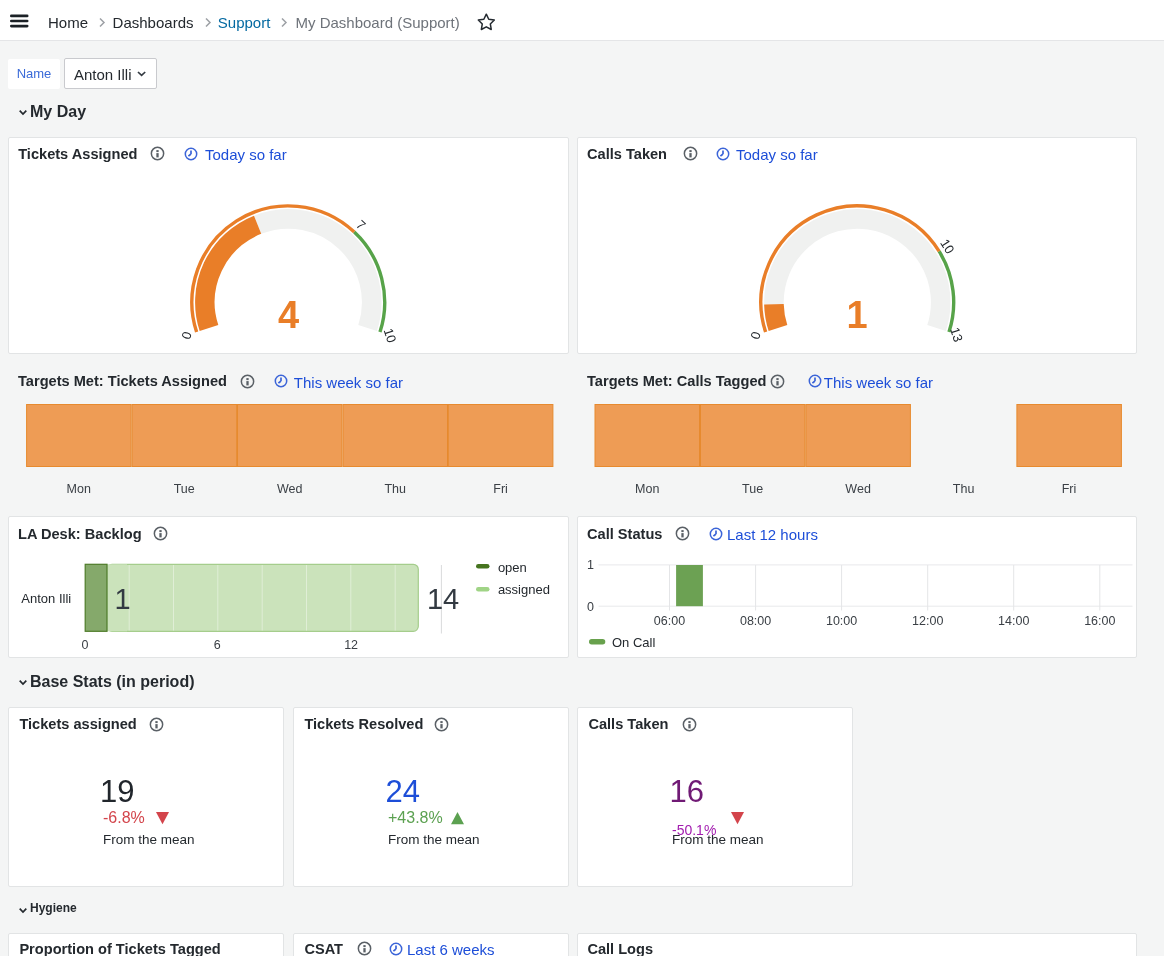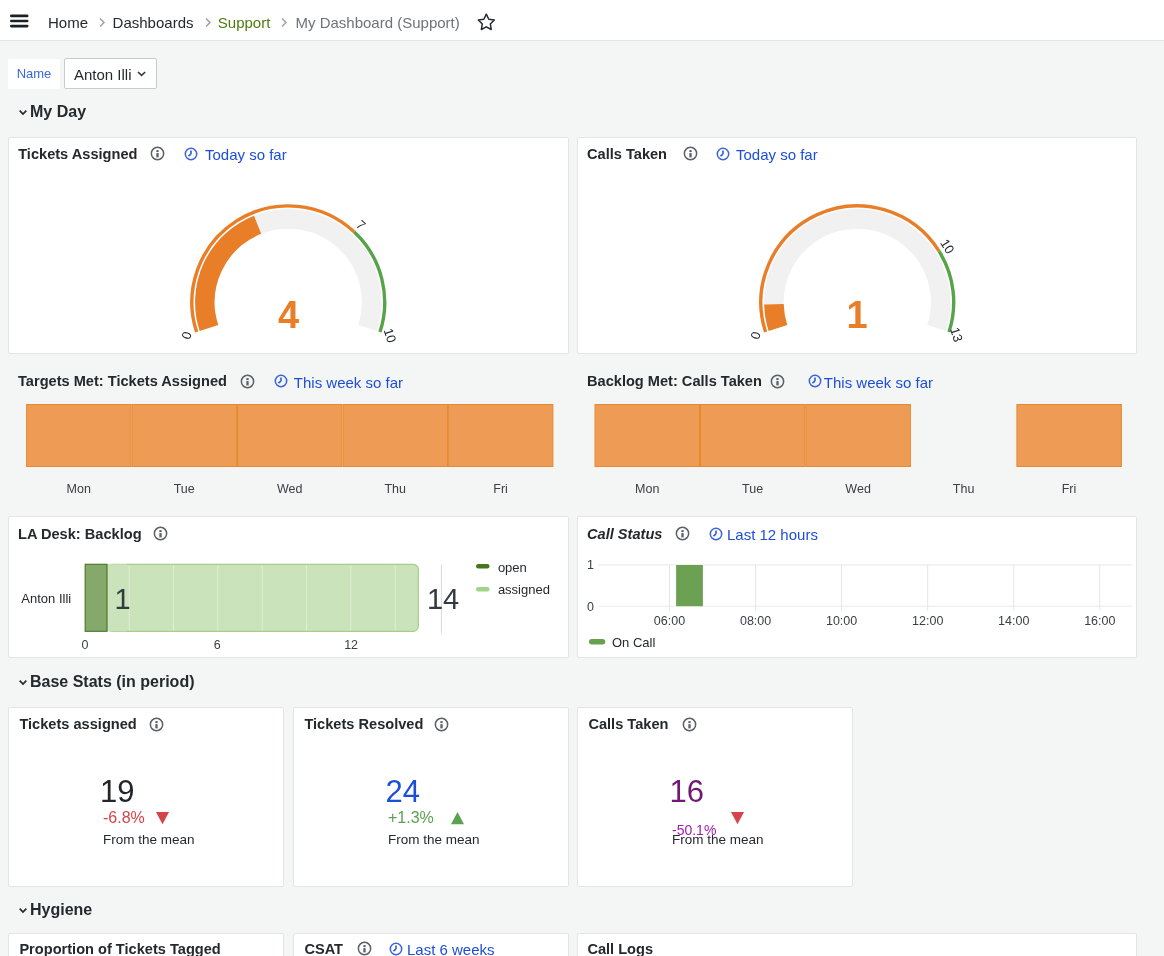--- a/index.html
+++ b/index.html
@@ -21,21 +21,21 @@
   <rect x="0" y="10.8" width="18.5" height="2.6" rx="1.3" fill="#1B2126"></rect>
 </svg>
 <div class="abs" style="left:48px;top:14px;font-size:15px;color:#24292E;">Home</div>
 <svg class="abs" style="left:99px;top:17.5px;" width="7" height="9">
     <path d="M1 0.5 L5 4.5 L1 8.5" fill="none" stroke="#9DA0A5" stroke-width="1.5"></path>
   </svg>
 <div class="abs" style="left:112.6px;top:14px;font-size:15px;color:#24292E;">Dashboards</div>
 <svg class="abs" style="left:205px;top:17.5px;" width="7" height="9">
     <path d="M1 0.5 L5 4.5 L1 8.5" fill="none" stroke="#9DA0A5" stroke-width="1.5"></path>
   </svg>
-<div class="abs" style="left:217.8px;top:14px;font-size:15px;color:#4d7c0f;">Support</div>
+<div class="abs" style="left:217.8px;top:14px;font-size:15px;color:#0369a1;">Support</div>
 <svg class="abs" style="left:281px;top:17.5px;" width="7" height="9">
     <path d="M1 0.5 L5 4.5 L1 8.5" fill="none" stroke="#9DA0A5" stroke-width="1.5"></path>
   </svg>
 <div class="abs" style="left:295.5px;top:14px;font-size:15px;color:#6E737A;">My Dashboard (Support)</div>
 <svg class="abs" style="left:477px;top:12.5px;" width="19" height="19" viewBox="0 0 19 19">
   <path d="M9.3 1.2 L11.75 6.23 L17.3 7.04 L13.3 10.95 L14.24 16.48 L9.3 13.87 L4.36 16.48 L5.3 10.95 L1.3 7.04 L6.85 6.23 Z" fill="none" stroke="#242A30" stroke-width="1.5" stroke-linejoin="round"></path>
 </svg>
 
 <div class="abs" style="left:8px;top:58.5px;width:52px;height:30px;background:#fff;border-radius:2px;
   display:flex;align-items:center;justify-content:center;font-size:13px;color:#3A6AD8;">Name</div>
@@ -121,21 +121,21 @@
     <rect x="343" y="4.5" width="104.5" height="62" fill="#EE9C55" stroke="#E78A2E" stroke-width="1"></rect>
     <rect x="448.4" y="4.5" width="104.5" height="62" fill="#EE9C55" stroke="#E78A2E" stroke-width="1"></rect>
   </g>
 </svg>
 <div class="abs axlab" style="left:78.7px;top:481.5px;transform:translateX(-50%);">Mon</div>
 <div class="abs axlab" style="left:184.2px;top:481.5px;transform:translateX(-50%);">Tue</div>
 <div class="abs axlab" style="left:289.7px;top:481.5px;transform:translateX(-50%);">Wed</div>
 <div class="abs axlab" style="left:395.2px;top:481.5px;transform:translateX(-50%);">Thu</div>
 <div class="abs axlab" style="left:500.6px;top:481.5px;transform:translateX(-50%);">Fri</div>
 
-<div class="abs ptitle" style="left:587px;top:373px;">Backlog Met: Calls Taken</div>
+<div class="abs ptitle" style="left:587px;top:373px;">Targets Met: Calls Tagged</div>
 <svg class="abs" style="left:769.5px;top:373.5px;" width="15" height="15" viewBox="0 0 15 15">
   <circle cx="7.5" cy="7.5" r="6.15" fill="none" stroke="#5A6066" stroke-width="1.5"></circle>
   <rect x="6.35" y="4.1" width="2.3" height="2.0" fill="#5A6066"></rect>
   <rect x="6.35" y="7.1" width="2.3" height="4.3" fill="#5A6066"></rect>
 </svg>
 <svg class="abs" style="left:807.5px;top:374px;" width="14" height="14" viewBox="0 0 14 14">
   <circle cx="7" cy="7" r="5.7" fill="none" stroke="#3B64D8" stroke-width="1.5"></circle>
   <path d="M7 7 L7 3.6 M7 7 L4.4 9.2" stroke="#3B64D8" stroke-width="1.7" fill="none"></path>
 </svg>
 <div class="abs link" style="left:823.8px;top:373.5px;">This week so far</div>
@@ -186,21 +186,21 @@
 <svg class="abs" style="left:476.2px;top:564.4px;" width="14" height="5">
     <rect width="13.5" height="4.6" rx="2.3" fill="#46741F"></rect>
   </svg>
 <div class="abs" style="left:497.9px;top:559.5px;font-size:13px;color:#24292E;">open</div>
 <svg class="abs" style="left:476.2px;top:586.6px;" width="14" height="5">
     <rect width="13.5" height="4.6" rx="2.3" fill="#A0D486"></rect>
   </svg>
 <div class="abs" style="left:497.9px;top:582px;font-size:13px;color:#24292E;">assigned</div>
 
 <div class="panel" style="left:577px;top:516px;width:560px;height:142px;"></div>
-<div class="abs ptitle" style="left:587px;top:525.5px;font-style:italic;">Call Status</div>
+<div class="abs ptitle" style="left:587px;top:525.5px;">Call Status</div>
 <svg class="abs" style="left:675px;top:526px;" width="15" height="15" viewBox="0 0 15 15">
   <circle cx="7.5" cy="7.5" r="6.15" fill="none" stroke="#5A6066" stroke-width="1.5"></circle>
   <rect x="6.35" y="4.1" width="2.3" height="2.0" fill="#5A6066"></rect>
   <rect x="6.35" y="7.1" width="2.3" height="4.3" fill="#5A6066"></rect>
 </svg>
 <svg class="abs" style="left:709px;top:526.5px;" width="14" height="14" viewBox="0 0 14 14">
   <circle cx="7" cy="7" r="5.7" fill="none" stroke="#3B64D8" stroke-width="1.5"></circle>
   <path d="M7 7 L7 3.6 M7 7 L4.4 9.2" stroke="#3B64D8" stroke-width="1.7" fill="none"></path>
 </svg>
 <div class="abs link" style="left:727px;top:526px;text-align:right;">Last 12 hours</div>
@@ -252,21 +252,21 @@
 <div class="abs" style="left:103px;top:832px;font-size:13.5px;color:#24292E;">From the mean</div>
 
 <div class="panel" style="left:293px;top:707px;width:276px;height:180px;"></div>
 <div class="abs ptitle" style="left:304.4px;top:716px;">Tickets Resolved</div>
 <svg class="abs" style="left:433.7px;top:716.5px;" width="15" height="15" viewBox="0 0 15 15">
   <circle cx="7.5" cy="7.5" r="6.15" fill="none" stroke="#5A6066" stroke-width="1.5"></circle>
   <rect x="6.35" y="4.1" width="2.3" height="2.0" fill="#5A6066"></rect>
   <rect x="6.35" y="7.1" width="2.3" height="4.3" fill="#5A6066"></rect>
 </svg>
 <div class="abs" style="left:385.5px;top:774px;font-size:31px;color:#1d4ed8;">24</div>
-<div class="abs" style="left:388px;top:808.5px;font-size:16px;color:#5CA151;">+1.3%</div>
+<div class="abs" style="left:388px;top:808.5px;font-size:16px;color:#5CA151;">+43.8%</div>
 <svg class="abs" style="left:451.4px;top:811.8px;" width="14" height="13">
     <path d="M6.5 0 L13 12.2 L0 12.2 Z" fill="#5CA151"></path>
   </svg>
 <div class="abs" style="left:388px;top:832px;font-size:13.5px;color:#24292E;">From the mean</div>
 
 <div class="panel" style="left:577px;top:707px;width:276px;height:180px;"></div>
 <div class="abs ptitle" style="left:588.4px;top:716px;">Calls Taken</div>
 <svg class="abs" style="left:681.7px;top:716.5px;" width="15" height="15" viewBox="0 0 15 15">
   <circle cx="7.5" cy="7.5" r="6.15" fill="none" stroke="#5A6066" stroke-width="1.5"></circle>
   <rect x="6.35" y="4.1" width="2.3" height="2.0" fill="#5A6066"></rect>
@@ -275,21 +275,21 @@
 <div class="abs" style="left:669.5px;top:774px;font-size:31px;color:#701a75;">16</div>
 <div class="abs" style="left:672px;top:822px;font-size:14px;color:#a21caf;">-50.1%</div>
 <svg class="abs" style="left:731px;top:811.8px;" width="14" height="13">
     <path d="M0 0 L13 0 L6.5 12.2 Z" fill="#D3444B"></path>
   </svg>
 <div class="abs" style="left:672px;top:832px;font-size:13.5px;color:#24292E;">From the mean</div>
 
 <svg class="abs" style="left:18.5px;top:907.5px;" width="8" height="6">
     <path d="M0.7 0.7 L4 4 L7.3 0.7" fill="none" stroke="#24292E" stroke-width="1.7"></path>
   </svg>
-<div class="abs" style="left:30px;top:901px;font-size:16px;font-weight:700;color:#24292E;">Hygiene</div>
+<div class="abs" style="left:30px;top:901px;font-size:12px;font-weight:700;color:#24292E;">Hygiene</div>
 
 <div class="panel" style="left:8px;top:933px;width:276px;height:40px;"></div>
 <div class="abs ptitle" style="left:19.4px;top:940.5px;">Proportion of Tickets Tagged</div>
 <div class="panel" style="left:293px;top:933px;width:276px;height:40px;"></div>
 <div class="abs ptitle" style="left:304.4px;top:940.5px;">CSAT</div>
 <svg class="abs" style="left:356.5px;top:941px;" width="15" height="15" viewBox="0 0 15 15">
   <circle cx="7.5" cy="7.5" r="6.15" fill="none" stroke="#5A6066" stroke-width="1.5"></circle>
   <rect x="6.35" y="4.1" width="2.3" height="2.0" fill="#5A6066"></rect>
   <rect x="6.35" y="7.1" width="2.3" height="4.3" fill="#5A6066"></rect>
 </svg>

